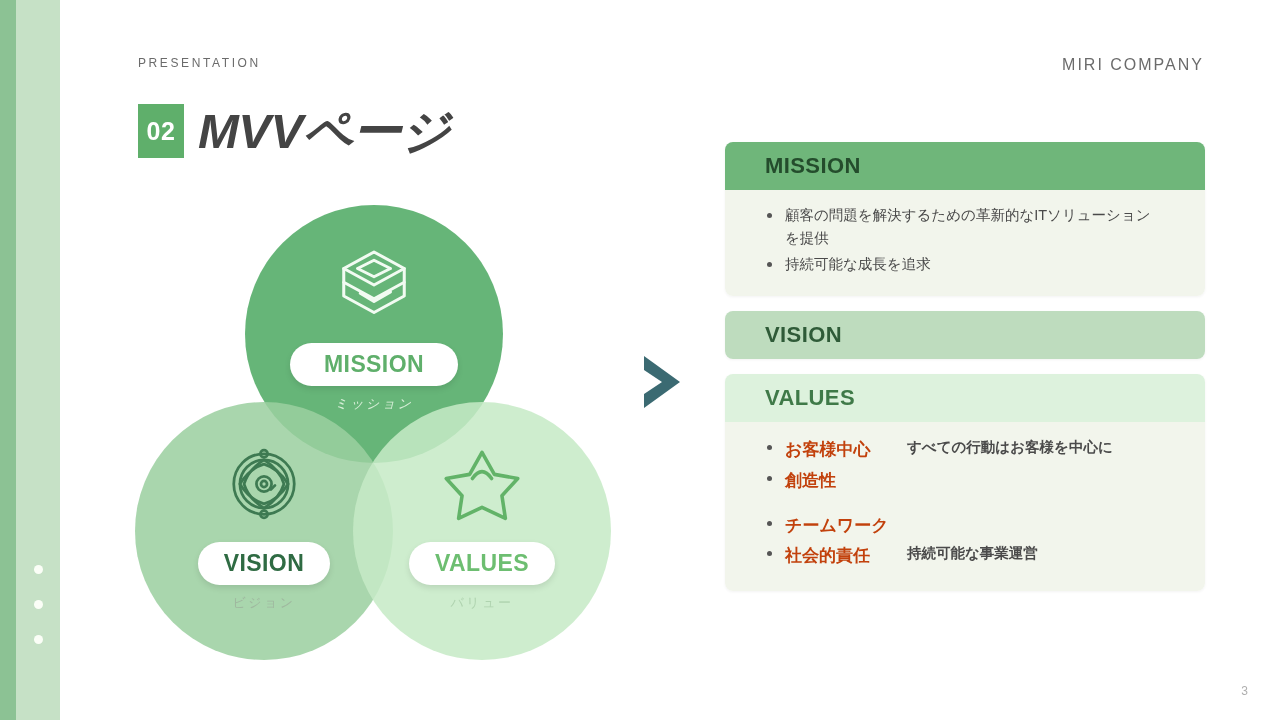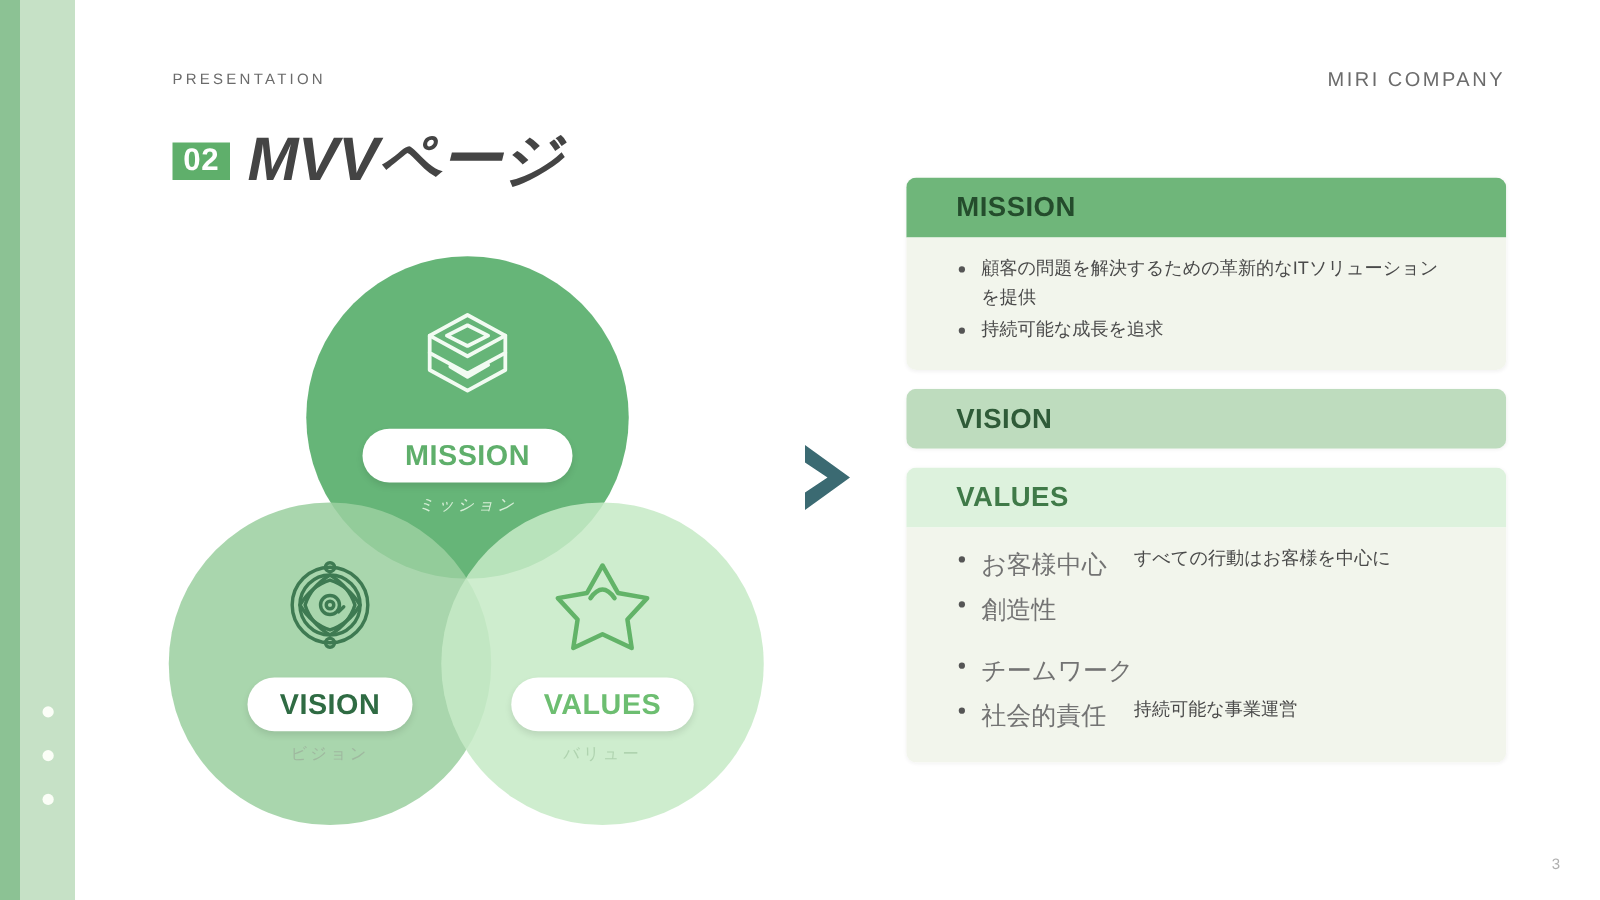--- a/index.html
+++ b/index.html
@@ -23,21 +23,21 @@
     font-size:12px; letter-spacing:2.6px; color:#6B6B6B; font-weight:400;
   }
   .hdr-right {
     position:absolute; right:76px; top:56px;
     font-size:16px; letter-spacing:2.0px; color:#6B6B6B; font-weight:400;
   }
 
   
   .title-row { position:absolute; left:138px; top:104px; display:flex; align-items:center; }
   .title-badge {
-    width:46px; height:30px; background:#5FAF6B; color:#FFFFFF;
+    width:46px; height:54px; background:#5FAF6B; color:#FFFFFF;
     font-size:25px; font-weight:700; display:flex; align-items:center;
     justify-content:center; letter-spacing:0.5px;
   }
   .title-text {
     margin-left:14px; font-size:49px; font-weight:700; color:#444444;
     letter-spacing:-0.5px; line-height:1;font-style:italic;
   }
 
   
   .venn { position:absolute; left:125px; top:205px; width:500px; height:465px; }
@@ -91,23 +91,23 @@
   .bullet-li::before {
     content:""; position:absolute; left:2px; top:9px;
     width:5px; height:5px; border-radius:50%; background:#555555;
   }
 
   .val-row { position:relative; padding-left:20px; display:flex; margin-bottom:3px; }
   .val-row::before {
     content:""; position:absolute; left:2px; top:9px;
     width:5px; height:5px; border-radius:50%; background:#555555;
   }
-  .val-term { width:122px; flex:none; font-size:20px; font-weight:400;
-              color:#737373; line-height:1.62; }
-  .val-desc { font-size:14.5px; color:#4A4A4A; line-height:1.62; }
+  .val-term { width:122px; flex:none; font-size:17px; font-weight:700;
+              color:#c2410c; line-height:1.62; }
+  .val-desc { font-size:14.5px; color:#4A4A4A; line-height:1.62;font-weight:bold; }
   .val-gap { height:14px; }
 
   
   .pageno { position:absolute; right:32px; bottom:22px; font-size:12px; color:#AFAFAF; }
 </style>
 </head>
 <body>
 
 <div class="sidebar">
   <div class="sidebar-strip-dark"></div>

